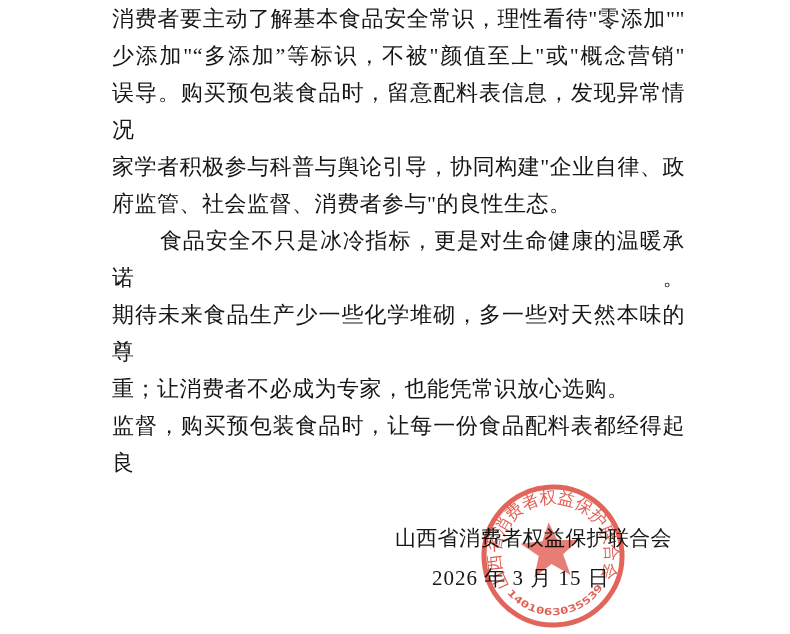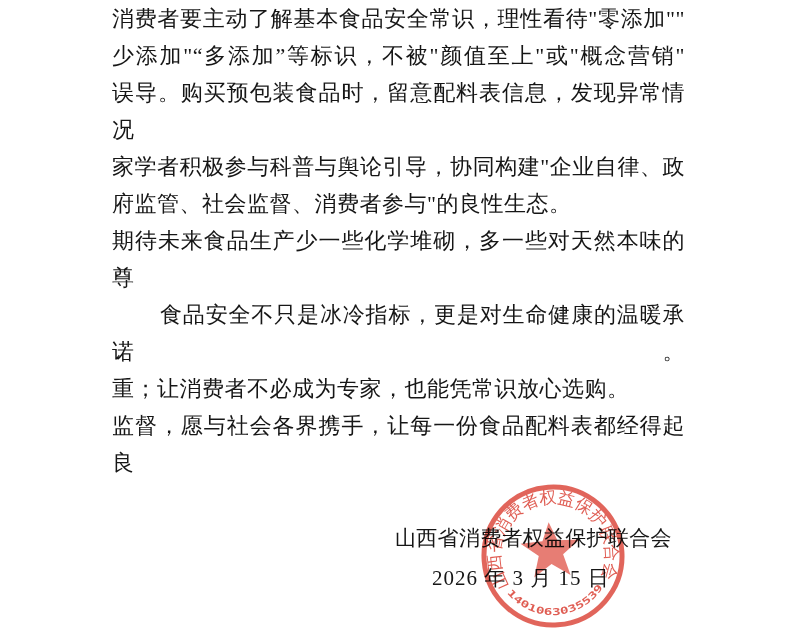--- a/index.html
+++ b/index.html
@@ -70,24 +70,24 @@
 <body>
 
 <div class="page">
 
   <div class="body-text">
     <div class="bline justify">消费者要主动了解基本食品安全常识，理性看待"零添加""</div>
     <div class="bline justify">少添加"“多添加”等标识，不被"颜值至上"或"概念营销"</div>
     <div class="bline justify">误导。购买预包装食品时，留意配料表信息，发现异常情况</div>
     <div class="bline justify">家学者积极参与科普与舆论引导，协同构建"企业自律、政</div>
     <div class="bline">府监管、社会监督、消费者参与"的良性生态。</div>
+    <div class="bline justify indent">食品安全不只是冰冷指标，更是对生命健康的温暖承诺。</div>
     <div class="bline justify">期待未来食品生产少一些化学堆砌，多一些对天然本味的尊</div>
-    <div class="bline justify indent">食品安全不只是冰冷指标，更是对生命健康的温暖承诺。</div>
     <div class="bline">重；让消费者不必成为专家，也能凭常识放心选购。</div>
-    <div class="bline justify">监督，愿与社会各界携手，让每一份食品配料表都经得起良</div>
+    <div class="bline justify">监督，购买预包装食品时，让每一份食品配料表都经得起良</div>
   </div>
 
   <div class="signature">山西省消费者权益保护联合会</div>
   <div class="date-line">2026 年 3 月 15 日</div>
 
   <svg class="seal" viewBox="0 0 150 150" xmlns="http://www.w3.org/2000/svg" aria-hidden="true">
     <g transform="rotate(-4 75 74)">
 
       <circle cx="75" cy="74" r="69" fill="none" stroke="#d93c30" stroke-width="5" stroke-opacity="0.88"></circle>
 

